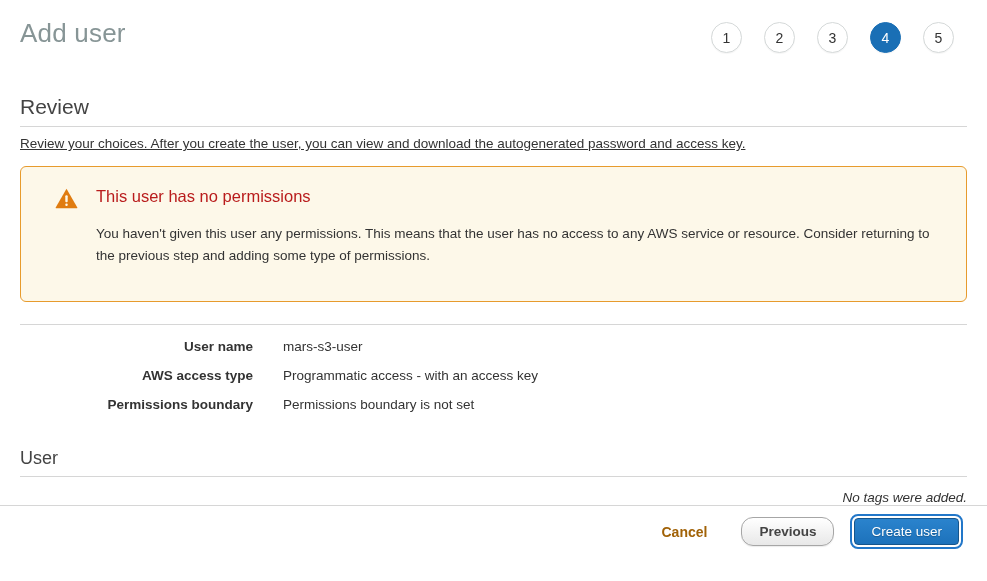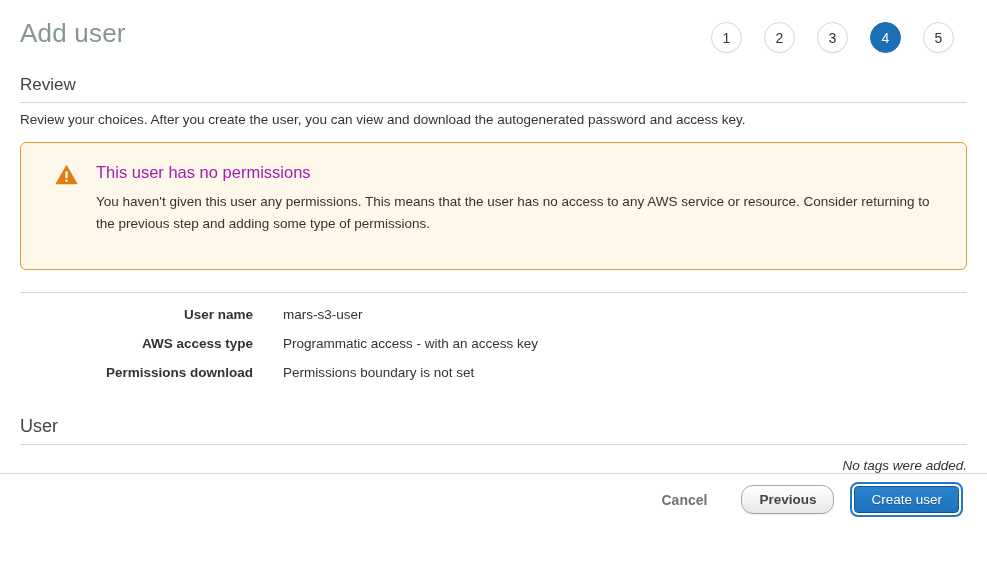--- a/index.html
+++ b/index.html
@@ -44,46 +44,47 @@
     background: #1a6fb5;
     border-color: #1a6fb5;
     color: #ffffff;
   }
 
   
   h2.section-heading {
     font-weight: 400;
     color: #444;
   }
-  .review-heading { font-size: 17px; margin-top: 22px; padding-bottom: 7px; }
+  .review-heading { font-size: 21px; margin-top: 42px; padding-bottom: 7px; }
   .sub-heading { font-size: 18px; padding-bottom: 7px; }
   .rule { border: none; border-top: 1px solid #d6d6d6; height: 0; }
   .review-desc {
     font-size: 13.5px;
     color: #333;
     margin-top: 9px;
+    text-decoration: underline;
   }
 
   
   .warning-box {
     margin-top: 15px;
     border: 1px solid #e79b2d;
     background: #fdf8e9;
     border-radius: 6px;
     padding: 20px 20px 34px 34px;
     display: flex;
     align-items: flex-start;
   }
   .warning-icon { flex: 0 0 auto; margin-top: 1px; }
   .warning-content { margin-left: 18px; max-width: 865px; }
   .warning-title {
-    color: #a21caf;
+    color: #b91c1c;
     font-size: 16.5px;
     font-weight: 400;
-    margin-bottom: 9px;
+    margin-bottom: 17px;
   }
   .warning-body {
     font-size: 13.5px;
     line-height: 22px;
     color: #333;
   }
 
   
   .user-details-section { margin-top: 22px; }
   .detail-rows { margin-top: 6px; }
@@ -110,21 +111,21 @@
   
   .footer {
     margin-top: auto;
     border-top: 1px solid #d6d6d6;
     display: flex;
     justify-content: flex-end;
     align-items: center;
     padding: 8px 24px 12px 20px;
   }
   .cancel-link {
-    color: #737373;
+    color: #a16207;
     font-weight: bold;
     font-size: 14px;
     text-decoration: none;
     margin-right: 34px;
     cursor: pointer;
   }
   .btn-secondary {
     font-family: "Liberation Sans", sans-serif;
     font-size: 13.5px;
     font-weight: bold;
@@ -198,21 +199,21 @@
     <div class="detail-rows">
       <div class="detail-row">
         <div class="detail-label">User name</div>
         <div class="detail-value">mars-s3-user</div>
       </div>
       <div class="detail-row">
         <div class="detail-label">AWS access type</div>
         <div class="detail-value">Programmatic access - with an access key</div>
       </div>
       <div class="detail-row">
-        <div class="detail-label">Permissions download</div>
+        <div class="detail-label">Permissions boundary</div>
         <div class="detail-value">Permissions boundary is not set</div>
       </div>
     </div>
   </div>
 
   <div class="content tags-section">
     <h2 class="section-heading sub-heading">User</h2>
     <hr class="rule">
     <p class="tags-empty">No tags were added.</p>
   </div>

